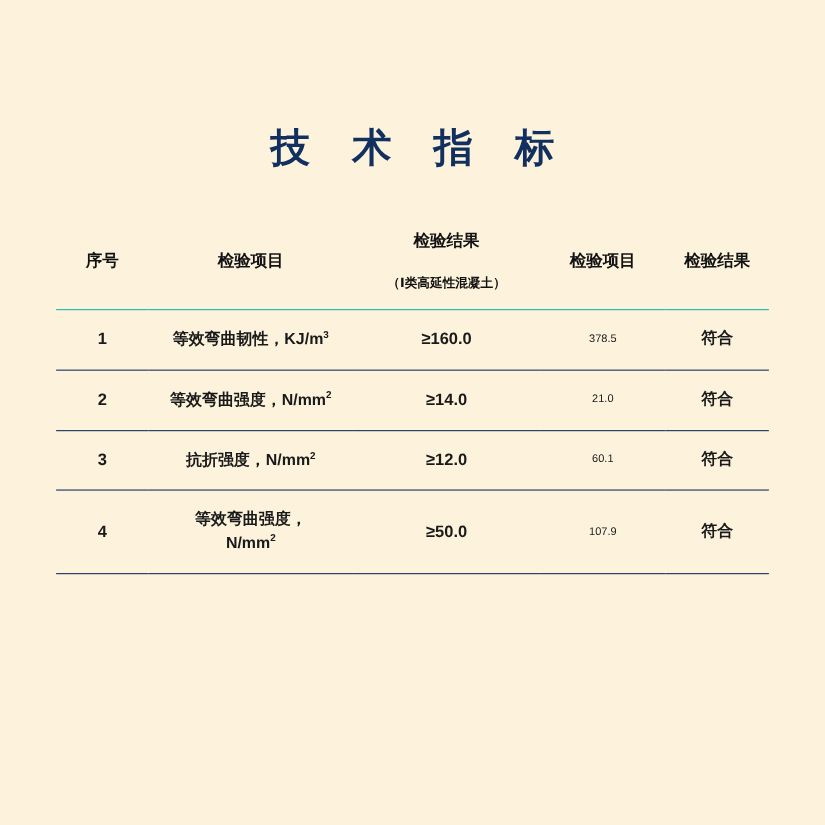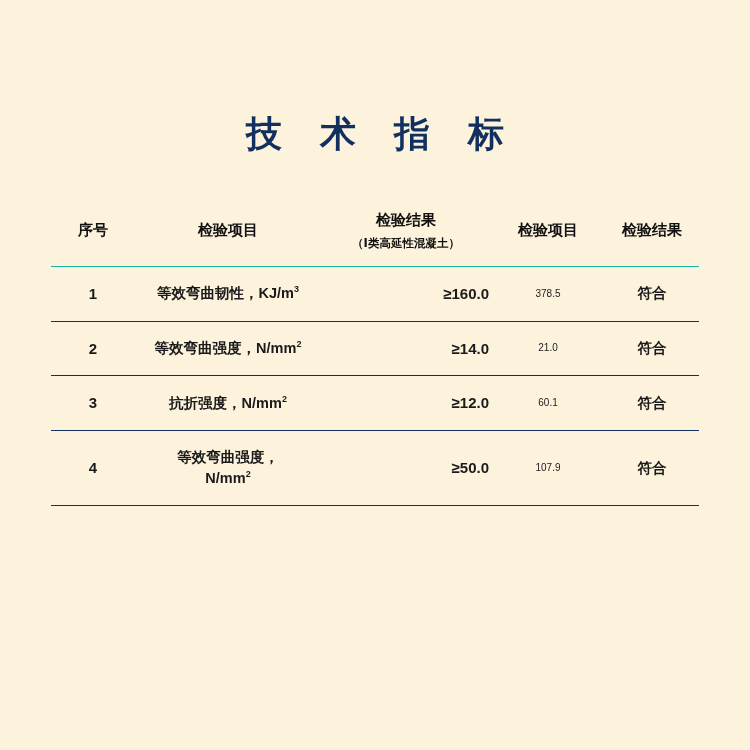--- a/index.html
+++ b/index.html
@@ -53,37 +53,37 @@
     padding: 6px 2px 14px 2px;
     vertical-align: middle;
     text-align: center;
     line-height: 1.5;
   }
   thead th .sub {
     display: block;
     font-size: 11.5px;
     font-weight: bold;
     letter-spacing: 0px;
-    margin-top: 3px;
+    margin-top: 18px;
   }
   thead tr {
     border-bottom: 1px solid #14b8a6;
   }
   tbody td {
     font-size: 14.5px;
     font-weight: bold;
     text-align: center;
     padding: 16px 2px;
     border-bottom: 1.5px solid #12305f;
     vertical-align: middle;
     line-height: 1.45;
   }
   tbody td.num { font-size: 15px; }
   tbody td.item { text-align: center; margin-top: 12px; }
-  tbody td.req { font-size: 15px; text-align: right; }
+  tbody td.req { font-size: 15px; }
   tbody td.res { font-weight: normal; font-size: 10px; }
   tbody tr:last-child td { border-bottom: 1.5px solid #12305f; }
   sup { font-size: 9px; vertical-align: super; font-weight: bold; }
   .two-line { display: block; }
 </style>
 </head>
 <body>
 
 <div class="page">
 

